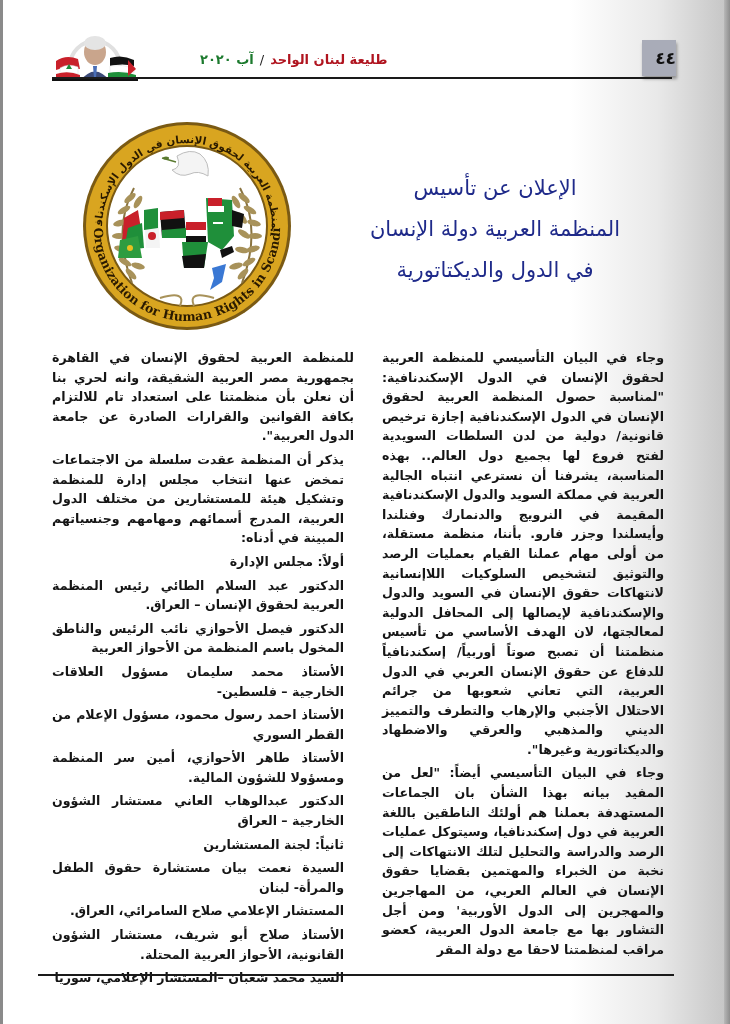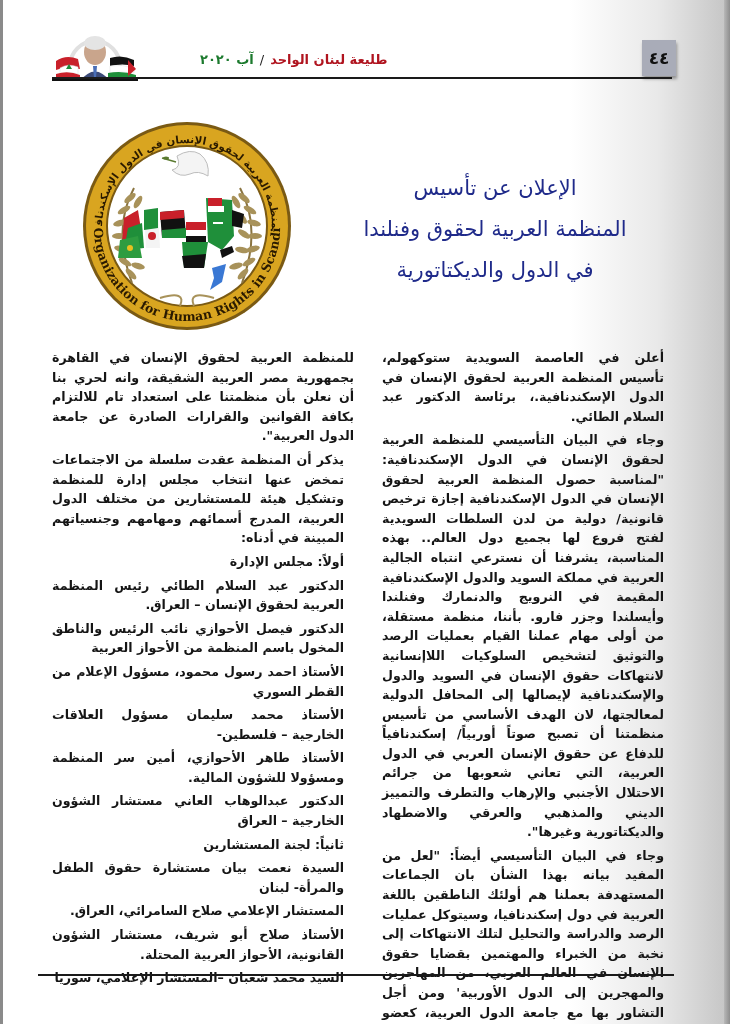--- a/index.html
+++ b/index.html
@@ -17,21 +17,21 @@
     background: linear-gradient(to right, #b8b8b8, #8e8e8e);
   }
   
   .header-rule {
     position: absolute; left: 52px; top: 77px; width: 620px; height: 2px; background: #1a1a1a;
   }
   .page-num-box {
     position: absolute; left: 642px; top: 40px; width: 34px; height: 36px;
     background: #a9acb8;
     box-shadow: 1px 3px 3px rgba(0,0,0,0.35);
-    display: flex; align-items: center; justify-content: center;
+    display: flex; align-items: center; justify-content: flex-start;
     font-weight: bold; font-size: 17px; color: #111; direction: rtl;
   }
   .masthead {
     position: absolute; left: 200px; top: 52px; width: 260px; height: 22px;
     direction: rtl; text-align: left;
     font-weight: bold; font-size: 13px; white-space: nowrap;
   }
   .masthead .pub { color: #b0141f; }
   .masthead .sep { color: #222; margin: 0 6px; font-weight: normal; }
   .masthead .date { color: #1c7a2e; }
@@ -170,38 +170,37 @@
     <path d="M136 88 L152 88 L152 94 L136 94 Z" fill="#ffffff"></path>
     <path d="M160 92 L172 96 L170 110 L160 108 Z" fill="#111"></path>
     <path d="M148 132 L160 128 L162 134 L150 140 Z" fill="#111"></path>
     <path d="M140 150 L154 146 L150 164 L138 172 L142 160 Z" fill="#3a78d4"></path>
     <rect x="141" y="104" width="10" height="2" fill="#ffffff"></rect>
   </g>
 </svg>
 
 <div class="title">
   <div>الإعلان عن تأسيس</div>
-  <div>المنظمة العربية لحقوق وفنلندا</div>
+  <div>المنظمة العربية دولة الإنسان</div>
   <div>في الدول والديكتاتورية</div>
 </div>
 
 <div class="col col-right">
-  <p class="indent">أعلن في العاصمة السويدية ستوكهولم، تأسيس المنظمة العربية لحقوق الإنسان في الدول الإسكندنافية.، برئاسة الدكتور عبد السلام الطائي.</p>
   <p class="indent">وجاء في البيان التأسيسي للمنظمة العربية لحقوق الإنسان في الدول الإسكندنافية: "لمناسبة حصول المنظمة العربية لحقوق الإنسان في الدول الإسكندنافية إجازة ترخيص قانونية/ دولية من لدن السلطات السويدية لفتح فروع لها بجميع دول العالم.. بهذه المناسبة، يشرفنا أن نسترعي انتباه الجالية العربية في مملكة السويد والدول الإسكندنافية المقيمة في النرويج والدنمارك وفنلندا وأيسلندا وجزر فارو. بأننا، منظمة مستقلة، من أولى مهام عملنا القيام بعمليات الرصد والتوثيق لتشخيص السلوكيات اللاإنسانية لانتهاكات حقوق الإنسان في السويد والدول والإسكندنافية لإيصالها إلى المحافل الدولية لمعالجتها، لان الهدف الأساسي من تأسيس منظمتنا أن تصبح صوتاً أوربياً/ إسكندنافياً للدفاع عن حقوق الإنسان العربي في الدول العربية، التي تعاني شعوبها من جرائم الاحتلال الأجنبي والإرهاب والتطرف والتمييز الديني والمذهبي والعرقي والاضطهاد والديكتاتورية وغيرها".</p>
   <p class="indent">وجاء في البيان التأسيسي أيضاً: "لعل من المفيد بيانه بهذا الشأن بان الجماعات المستهدفة بعملنا هم أولئك الناطقين باللغة العربية في دول إسكندنافيا، وسيتوكل عمليات الرصد والدراسة والتحليل لتلك الانتهاكات إلى نخبة من الخبراء والمهتمين بقضايا حقوق الإنسان في العالم العربي، من المهاجرين والمهجرين إلى الدول الأوربية' ومن أجل التشاور بها مع جامعة الدول العربية، كعضو مراقب لمنظمتنا لاحقا مع دولة المقر</p>
 </div>
 
 <div class="col col-left">
   <p>للمنظمة العربية لحقوق الإنسان في القاهرة بجمهورية مصر العربية الشقيقة، وانه لحري بنا أن نعلن بأن منظمتنا على استعداد تام للالتزام بكافة القوانين والقرارات الصادرة عن جامعة الدول العربية".</p>
   <p class="indent">يذكر أن المنظمة عقدت سلسلة من الاجتماعات تمخض عنها انتخاب مجلس إدارة للمنظمة وتشكيل هيئة للمستشارين من مختلف الدول العربية، المدرج أسمائهم ومهامهم وجنسياتهم المبينة في أدناه:</p>
   <p class="indent">أولاً: مجلس الإدارة</p>
   <p class="indent">الدكتور عبد السلام الطائي رئيس المنظمة العربية لحقوق الإنسان – العراق.</p>
   <p class="indent">الدكتور فيصل الأحوازي نائب الرئيس والناطق المخول باسم المنظمة من الأحواز العربية</p>
+  <p class="indent">الأستاذ محمد سليمان مسؤول العلاقات الخارجية – فلسطين-</p>
   <p class="indent">الأستاذ احمد رسول محمود، مسؤول الإعلام من القطر السوري</p>
-  <p class="indent">الأستاذ محمد سليمان مسؤول العلاقات الخارجية – فلسطين-</p>
   <p class="indent">الأستاذ طاهر الأحوازي، أمين سر المنظمة ومسؤولا للشؤون المالية.</p>
   <p class="indent">الدكتور عبدالوهاب العاني مستشار الشؤون الخارجية – العراق</p>
   <p class="indent">ثانياً: لجنة المستشارين</p>
   <p class="indent">السيدة نعمت بيان مستشارة حقوق الطفل والمرأة- لبنان</p>
   <p class="indent">المستشار الإعلامي صلاح السامرائي، العراق.</p>
   <p class="indent">الأستاذ صلاح أبو شريف، مستشار الشؤون القانونية، الأحواز العربية المحتلة.</p>
   <p class="indent">السيد محمد شعبان –المستشار الإعلامي، سوريا</p>
 </div>
 
 <div class="footer-rule"></div>

